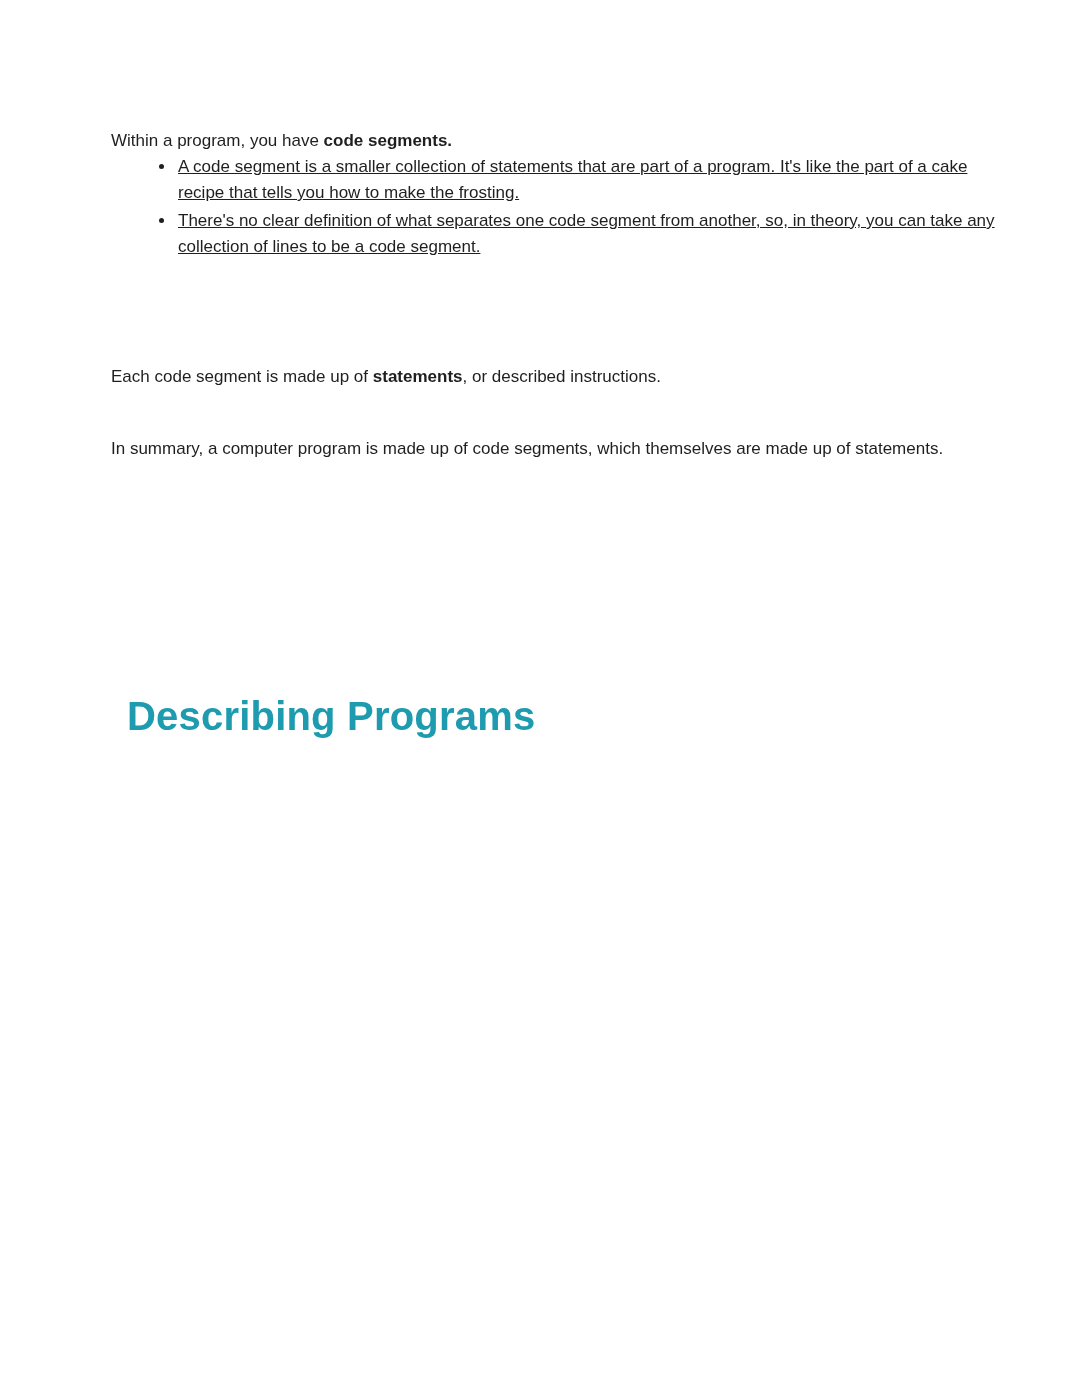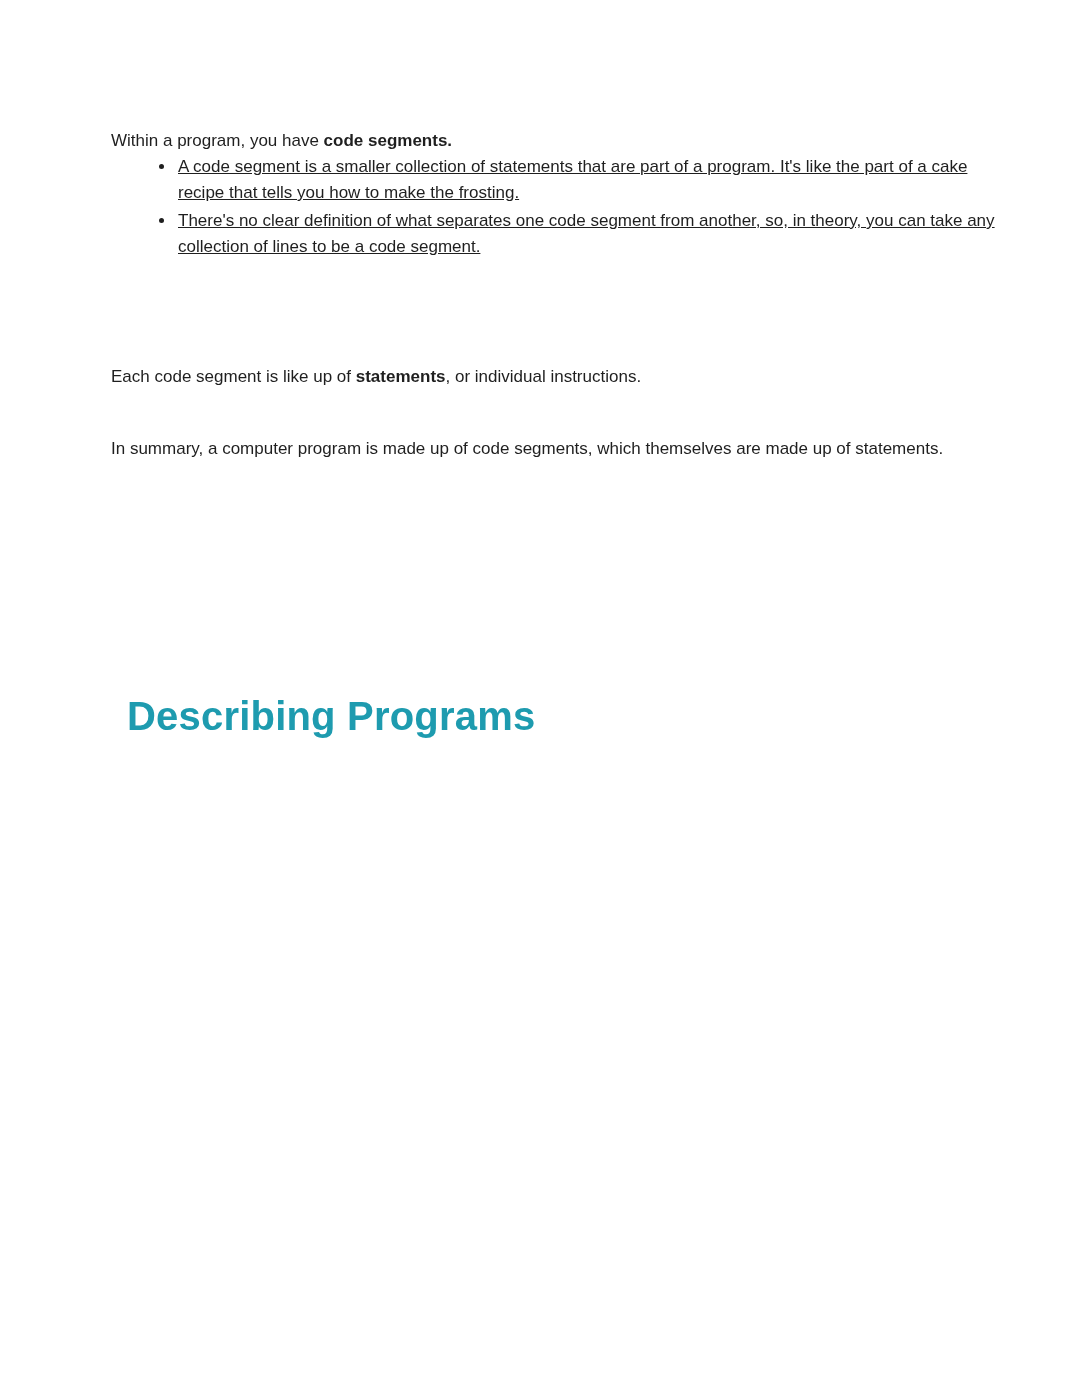--- a/index.html
+++ b/index.html
@@ -54,21 +54,21 @@
 
 <div class="page">
 
   <p class="para"><span>Within a program, you have </span><span class="b">code segments.</span></p>
 
   <ul class="bullets gap-to-list1">
     <li>A code segment is a smaller collection of statements that are part of a program. It's like the part of a cake recipe that tells you how to make the frosting.</li>
     <li>There's no clear definition of what separates one code segment from another, so, in theory, you can take any collection of lines to be a code segment.</li>
   </ul>
 
-  <p class="para gap-to-para2"><span>Each code segment is like up of </span><span class="b">statements</span><span>, or individual instructions.</span></p>
+  <p class="para gap-to-para2"><span>Each code segment is made up of </span><span class="b">statements</span><span>, or described instructions.</span></p>
 
 
   <p class="para gap-to-para3">In summary, a computer program is made up of code segments, which themselves are made up of statements.</p>
 
   <h1 class="heading">Describing Programs</h1>
 
 
 </div>
 
 </body></html>

